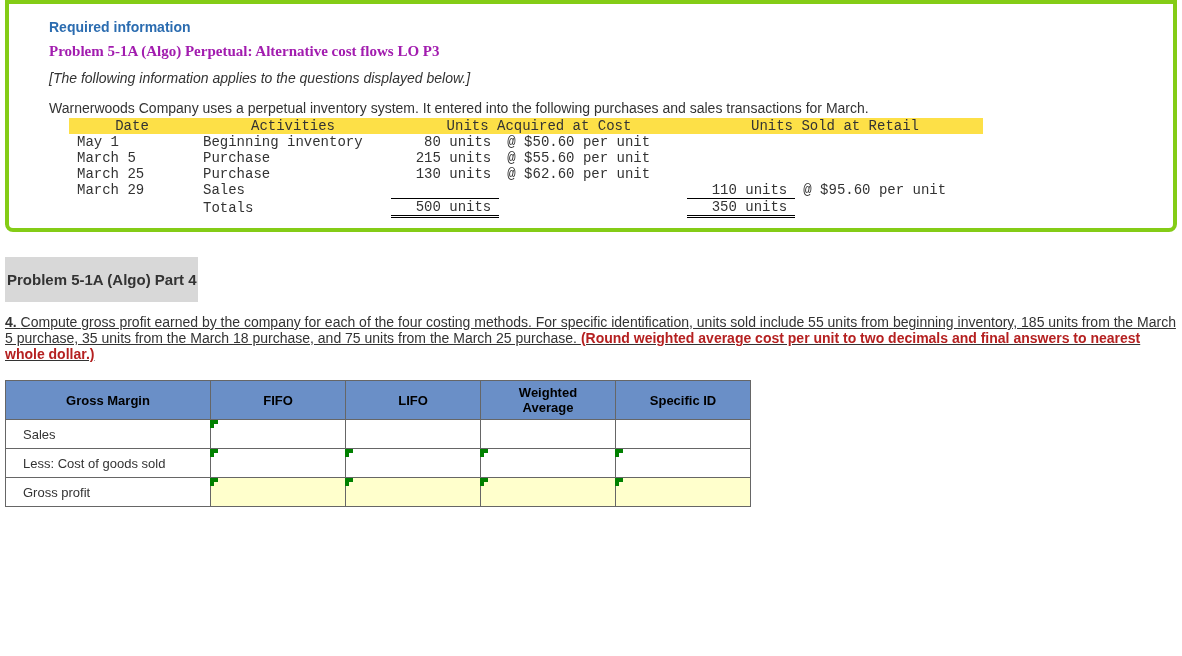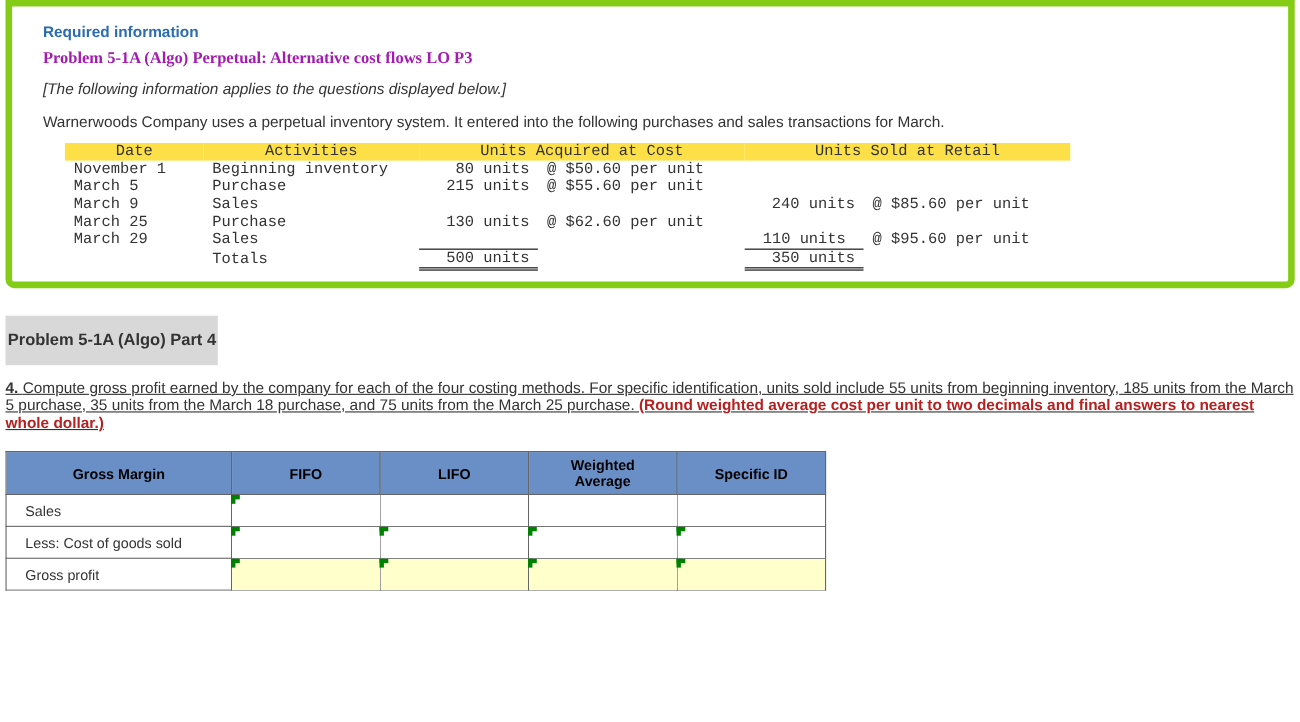--- a/index.html
+++ b/index.html
@@ -4,43 +4,43 @@
 <style>
   body {
     font-family: Arial, sans-serif;
     font-size: 14px;
     color: #333;
     margin: 0;
     padding: 0;
     background: #fff;
   }
   .problem-header {
-    padding: 15px 40px 10px 28px;
-    border: 6px solid #84cc16;
+    padding: 15px 40px 10px 40px;
+    border: 4px solid #84cc16;
     border-radius: 0 0 8px 8px;
     margin: 0 5px;
   }
   .req-info {
     color: #2b6cb0;
     font-weight: bold;
     margin-bottom: 8px;
   }
   .problem-title {
     font-weight: bold;
     color: #a21caf;
     font-size: 15px;
     margin-bottom: 10px;
     font-family: Liberation Serif, serif;
   }
   .italic-note {
     font-style: italic;
     margin-bottom: 14px;
   }
   .body-text {
-    margin-bottom: 12px;
+    margin-bottom: 2px;
   }
   .mono-table {
     font-family: "Courier New", monospace;
     font-size: 14px;
     border-collapse: collapse;
     margin-left: 20px;
   }
   .mono-table td {
     padding: 0 8px;
     white-space: pre;
@@ -126,57 +126,49 @@
 
   <table class="mono-table">
     <tbody>
         <tr class="header">
       <td class="col-date">Date</td>
       <td class="col-act">Activities</td>
       <td class="col-acq" colspan="2" style="text-align:center">Units Acquired at Cost</td>
       <td class="col-sold" colspan="2" style="text-align:center">Units Sold at Retail</td>
     </tr>
     <tr>
-      <td>November 1</td>
+      <td>May 1</td>
       <td>Beginning inventory</td>
       <td style="text-align:right">80 units</td>
       <td>@ $50.60 per unit</td>
       <td style="text-align:right"></td>
       <td></td>
     </tr>
     <tr>
       <td>March 5</td>
       <td>Purchase</td>
       <td style="text-align:right">215 units</td>
       <td>@ $55.60 per unit</td>
       <td style="text-align:right"></td>
       <td></td>
     </tr>
     <tr>
-      <td>March 9</td>
-      <td>Sales</td>
-      <td style="text-align:right"></td>
-      <td></td>
-      <td style="text-align:right">240 units</td>
-      <td>@ $85.60 per unit</td>
-    </tr>
-    <tr>
       <td>March 25</td>
       <td>Purchase</td>
       <td style="text-align:right">130 units</td>
       <td>@ $62.60 per unit</td>
       <td style="text-align:right"></td>
       <td></td>
     </tr>
     <tr>
       <td>March 29</td>
       <td>Sales</td>
       <td style="text-align:right"></td>
       <td></td>
-      <td style="text-align:center">110 units</td>
+      <td style="text-align:right">110 units</td>
       <td>@ $95.60 per unit</td>
     </tr>
     <tr class="underline-total">
       <td></td>
       <td>Totals</td>
       <td class="total-cell" style="text-align:right">500 units</td>
       <td></td>
       <td class="total-cell" style="text-align:right">350 units</td>
       <td></td>
     </tr>

